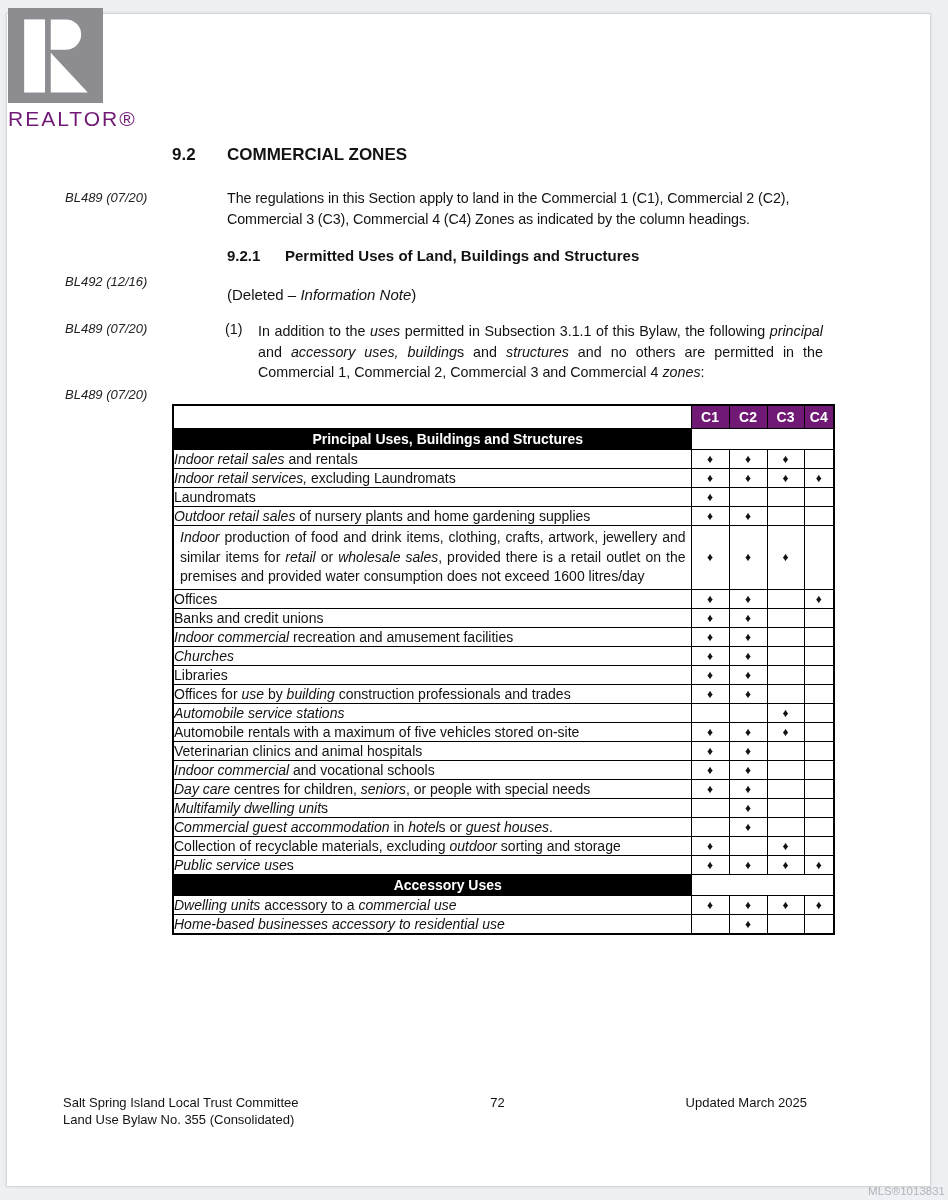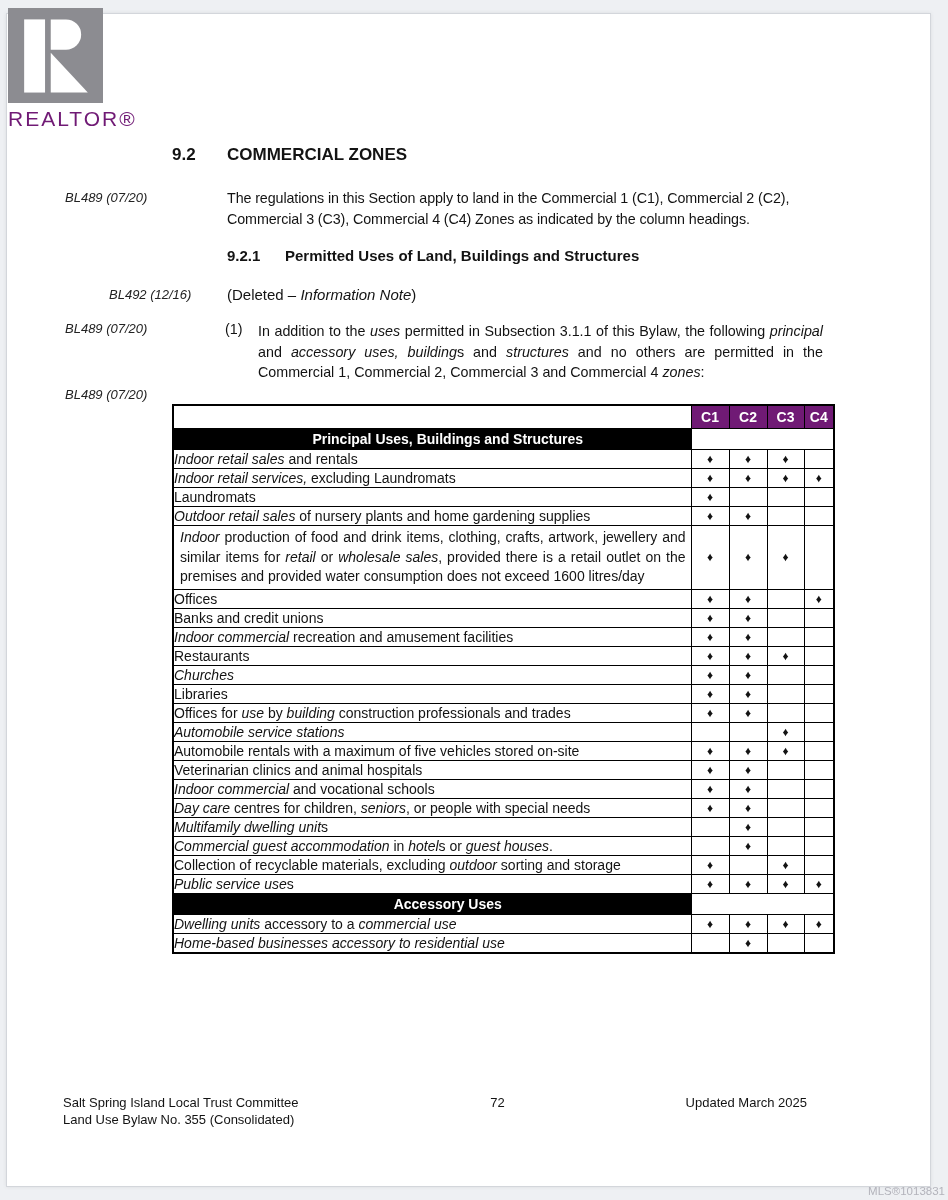--- a/index.html
+++ b/index.html
@@ -18,21 +18,21 @@
   .logo{position:absolute;left:8px;top:8px;width:118px;}
   .logo svg{display:block;}
   .logo-text{
     margin-top:4px;font-size:21px;letter-spacing:2px;color:#701a75;
     font-weight:400;
   }
   
   .sec-title{position:absolute;left:172px;top:145px;font-size:17px;font-weight:bold;}
   .sec-title .num{display:inline-block;width:55px;}
   .margin-note{position:absolute;left:65px;font-size:13px;font-style:italic;color:#222;}
-  .note1{top:190px;} .note2{top:287px;margin-left:44px;} .note3{top:321px;} .note4{top:387px;}
+  .note1{top:190px;} .note2{top:274px;} .note3{top:321px;} .note4{top:387px;}
   .intro{position:absolute;left:227px;top:188px;width:612px;font-size:14.3px;line-height:20.5px;letter-spacing:-0.1px;}
   .sub-title{position:absolute;left:227px;top:247px;font-size:15px;font-weight:bold;}
   .sub-title .num{display:inline-block;width:58px;}
   .deleted-note{position:absolute;left:227px;top:286px;font-size:15px;}
   .item-num{position:absolute;left:225px;top:321px;font-size:14.3px;}
   .item-text{position:absolute;left:258px;top:321px;width:565px;font-size:14.3px;line-height:20.5px;text-align:justify;}
   .it{font-style:italic;}
   
   table.uses{
     position:absolute;left:172px;top:404px;width:661px;
@@ -169,27 +169,20 @@
         <td class="zcell"></td>
       </tr>
       <tr>
         <td class="desc"><span class="it">Indoor commercial</span><span> recreation and amusement facilities</span></td>
         <td class="zcell"><span>♦</span></td>
         <td class="zcell"><span>♦</span></td>
         <td class="zcell"></td>
         <td class="zcell"></td>
       </tr>
       <tr>
-        <td class="desc"><span>Restaurants</span></td>
-        <td class="zcell"><span>♦</span></td>
-        <td class="zcell"><span>♦</span></td>
-        <td class="zcell"><span>♦</span></td>
-        <td class="zcell"></td>
-      </tr>
-      <tr>
         <td class="desc"><span class="it">Churches</span></td>
         <td class="zcell"><span>♦</span></td>
         <td class="zcell"><span>♦</span></td>
         <td class="zcell"></td>
         <td class="zcell"></td>
       </tr>
       <tr>
         <td class="desc"><span>Libraries</span></td>
         <td class="zcell"><span>♦</span></td>
         <td class="zcell"><span>♦</span></td>

